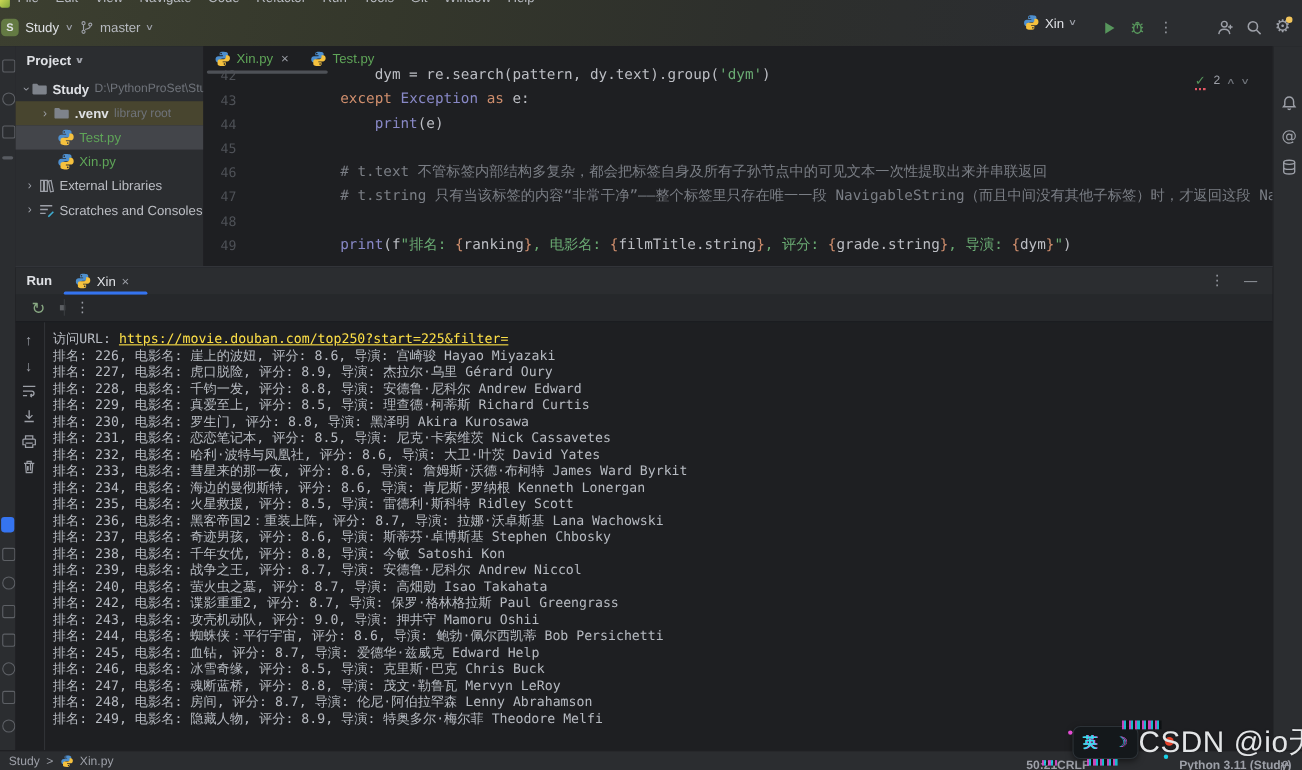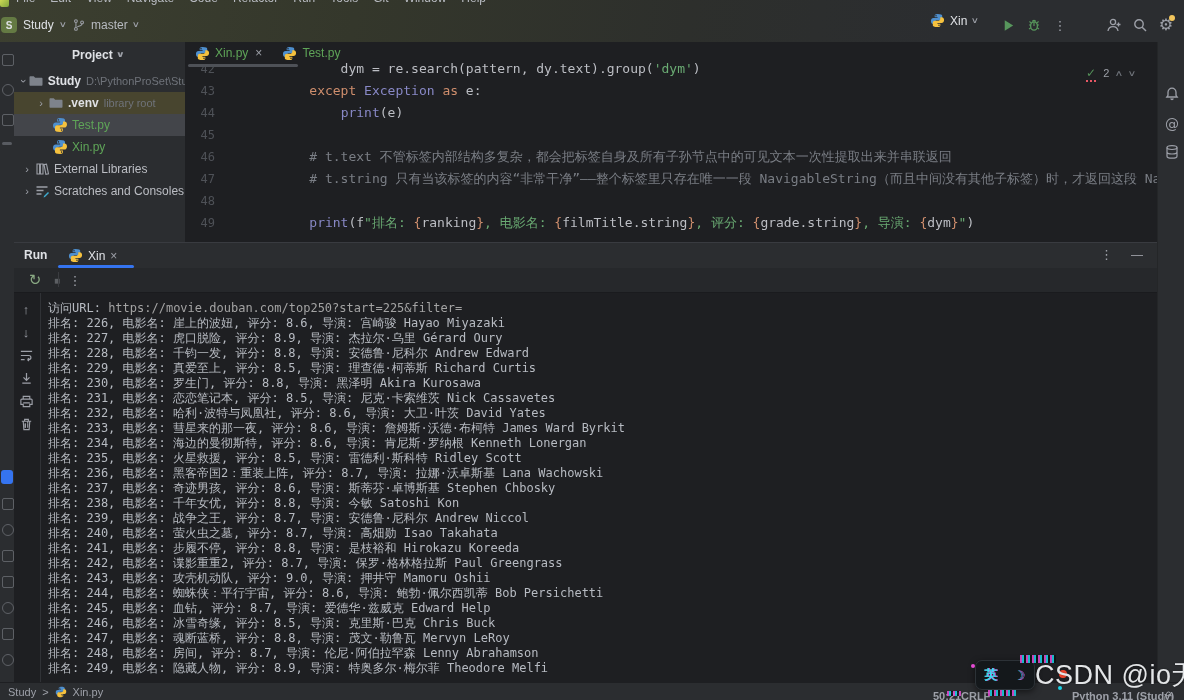--- a/index.html
+++ b/index.html
@@ -34,21 +34,21 @@
   
   .stripe-left{position:absolute;left:0;top:42px;width:14px;height:640px;background:#2b2d30;border-right:1px solid #242628;}
   .stripe-frag{position:absolute;left:2px;width:10px;height:10px;border:1.5px solid #868a91;border-radius:2px;opacity:.55;}
   .stripe-active{position:absolute;left:1px;width:12px;height:14px;background:#3574f0;border-radius:3px;}
   .stripe-right{position:absolute;left:1157px;top:42px;width:27px;height:640px;background:#2b2d30;border-left:1px solid #242628;}
   .sr-icon{position:absolute;left:6px;width:16px;height:16px;color:#9da0a8;display:flex;align-items:center;justify-content:center;}
   .at-glyph{font-size:14px;color:#9da0a8;font-family:"DejaVu Sans",sans-serif;}
 
   
   .project-panel{position:absolute;left:14px;top:42px;width:171px;height:200px;background:#2b2d30;border-right:1px solid #1a1b1e;overflow:hidden;}
-  .pp-header{position:absolute;left:10px;top:6px;display:flex;align-items:center;gap:4px;color:#dfe1e5;font-weight:bold;margin-left:48px;}
+  .pp-header{position:absolute;left:10px;top:6px;display:flex;align-items:center;gap:4px;color:#dfe1e5;font-weight:bold;}
   .tree{position:absolute;left:0;top:28px;width:171px;}
   .trow{position:relative;height:22px;display:flex;align-items:center;white-space:nowrap;}
   .trow .twist{width:10px;color:#9da0a8;font-size:11px;display:inline-block;text-align:center;}
   .twist.open{transform:rotate(90deg);}
   .trow .ticon{width:16px;height:16px;margin:0 4px 0 2px;flex:0 0 16px;}
   .tlabel{color:#bcbec4;}
   .tlabel.bold{color:#dfe1e5;font-weight:bold;}
   .tlabel.green{color:#5fa558;}
   .tanno{color:#6f737a;margin-left:5px;font-size:11px;}
   .trow.sel{background:#43454a;}
@@ -88,21 +88,21 @@
   .run-toolbar{position:absolute;left:0;top:25px;width:100%;height:24px;background:#26282b;border-bottom:1px solid #1a1b1e;}
   .rt-item{position:absolute;top:3px;width:18px;height:18px;display:flex;align-items:center;justify-content:center;}
   .rerun{color:#89a983;font-size:15px;}
   .stopico{color:#5c5f63;font-size:10px;}
   .rt-sep{position:absolute;left:44px;top:4px;width:1px;height:15px;background:#3a3c40;}
   .con-gutter{position:absolute;left:0;top:50px;width:26px;height:390px;border-right:1px solid #303236;}
   .cg-icon{position:absolute;left:4px;width:16px;height:16px;color:#9da0a8;display:flex;align-items:center;justify-content:center;font-size:13px;}
   .console{position:absolute;left:34px;top:58px;right:2px;bottom:0;overflow:hidden;
     font-family:"DejaVu Sans Mono","Liberation Mono",monospace;font-size:12px;color:#b7bbc2;}
   .con-line{height:15px;line-height:15px;white-space:pre;}
-  .con-url a,.url-link{color:#a3a3a3;cursor:pointer;}
+  .con-url a,.url-link{color:#fde047;text-decoration:underline;cursor:pointer;}
 
   
   .statusbar{position:absolute;left:0;top:682px;width:1184px;height:18px;background:#2b2d30;border-top:1px solid #1e1f22;
     color:#9da0a8;font-size:11px;}
   .sb-left{position:absolute;left:8px;top:0;height:18px;display:flex;align-items:center;gap:6px;}
   .sb-item{position:absolute;top:0;height:26px;display:flex;align-items:center;font-weight:bold;}
 
   
   .ime-box{position:absolute;left:975px;top:660px;width:58px;height:28px;background:#14181b;border:1px solid #2c3237;
     border-radius:7px;box-shadow:0 2px 6px rgba(0,0,0,.5);display:flex;align-items:center;justify-content:space-around;z-index:30;}
@@ -442,21 +442,20 @@
           <div class="con-line">排名: 231, 电影名: 恋恋笔记本, 评分: 8.5, 导演: 尼克·卡索维茨 Nick Cassavetes</div>
           <div class="con-line">排名: 232, 电影名: 哈利·波特与凤凰社, 评分: 8.6, 导演: 大卫·叶茨 David Yates</div>
           <div class="con-line">排名: 233, 电影名: 彗星来的那一夜, 评分: 8.6, 导演: 詹姆斯·沃德·布柯特 James Ward Byrkit</div>
           <div class="con-line">排名: 234, 电影名: 海边的曼彻斯特, 评分: 8.6, 导演: 肯尼斯·罗纳根 Kenneth Lonergan</div>
           <div class="con-line">排名: 235, 电影名: 火星救援, 评分: 8.5, 导演: 雷德利·斯科特 Ridley Scott</div>
           <div class="con-line">排名: 236, 电影名: 黑客帝国2：重装上阵, 评分: 8.7, 导演: 拉娜·沃卓斯基 Lana Wachowski</div>
           <div class="con-line">排名: 237, 电影名: 奇迹男孩, 评分: 8.6, 导演: 斯蒂芬·卓博斯基 Stephen Chbosky</div>
           <div class="con-line">排名: 238, 电影名: 千年女优, 评分: 8.8, 导演: 今敏 Satoshi Kon</div>
           <div class="con-line">排名: 239, 电影名: 战争之王, 评分: 8.7, 导演: 安德鲁·尼科尔 Andrew Niccol</div>
           <div class="con-line">排名: 240, 电影名: 萤火虫之墓, 评分: 8.7, 导演: 高畑勋 Isao Takahata</div>
-          <div class="con-line">排名: 241, 电影名: 步履不停, 评分: 8.8, 导演: 是枝裕和 Hirokazu Koreeda</div>
           <div class="con-line">排名: 242, 电影名: 谍影重重2, 评分: 8.7, 导演: 保罗·格林格拉斯 Paul Greengrass</div>
           <div class="con-line">排名: 243, 电影名: 攻壳机动队, 评分: 9.0, 导演: 押井守 Mamoru Oshii</div>
           <div class="con-line">排名: 244, 电影名: 蜘蛛侠：平行宇宙, 评分: 8.6, 导演: 鲍勃·佩尔西凯蒂 Bob Persichetti</div>
           <div class="con-line">排名: 245, 电影名: 血钻, 评分: 8.7, 导演: 爱德华·兹威克 Edward Help</div>
           <div class="con-line">排名: 246, 电影名: 冰雪奇缘, 评分: 8.5, 导演: 克里斯·巴克 Chris Buck</div>
           <div class="con-line">排名: 247, 电影名: 魂断蓝桥, 评分: 8.8, 导演: 茂文·勒鲁瓦 Mervyn LeRoy</div>
           <div class="con-line">排名: 248, 电影名: 房间, 评分: 8.7, 导演: 伦尼·阿伯拉罕森 Lenny Abrahamson</div>
           <div class="con-line">排名: 249, 电影名: 隐藏人物, 评分: 8.9, 导演: 特奥多尔·梅尔菲 Theodore Melfi</div>
         </div>
     </div>

